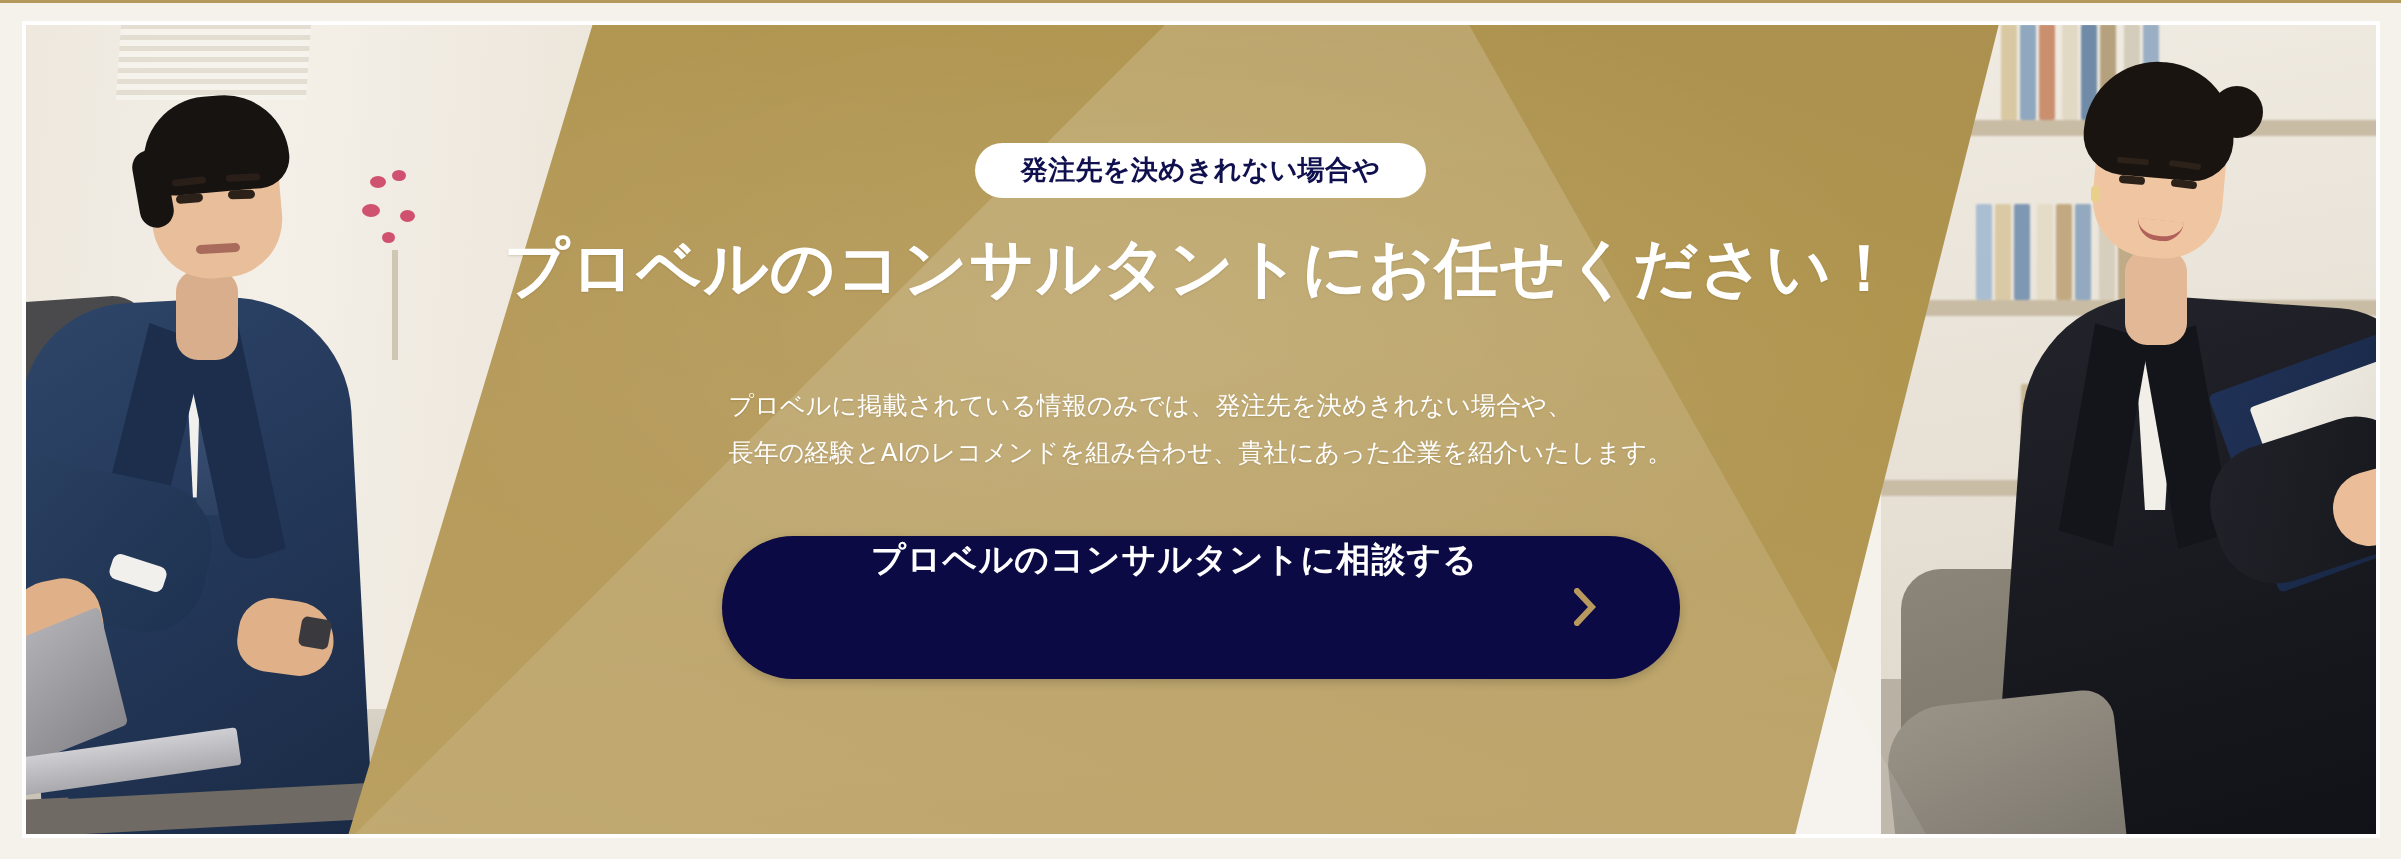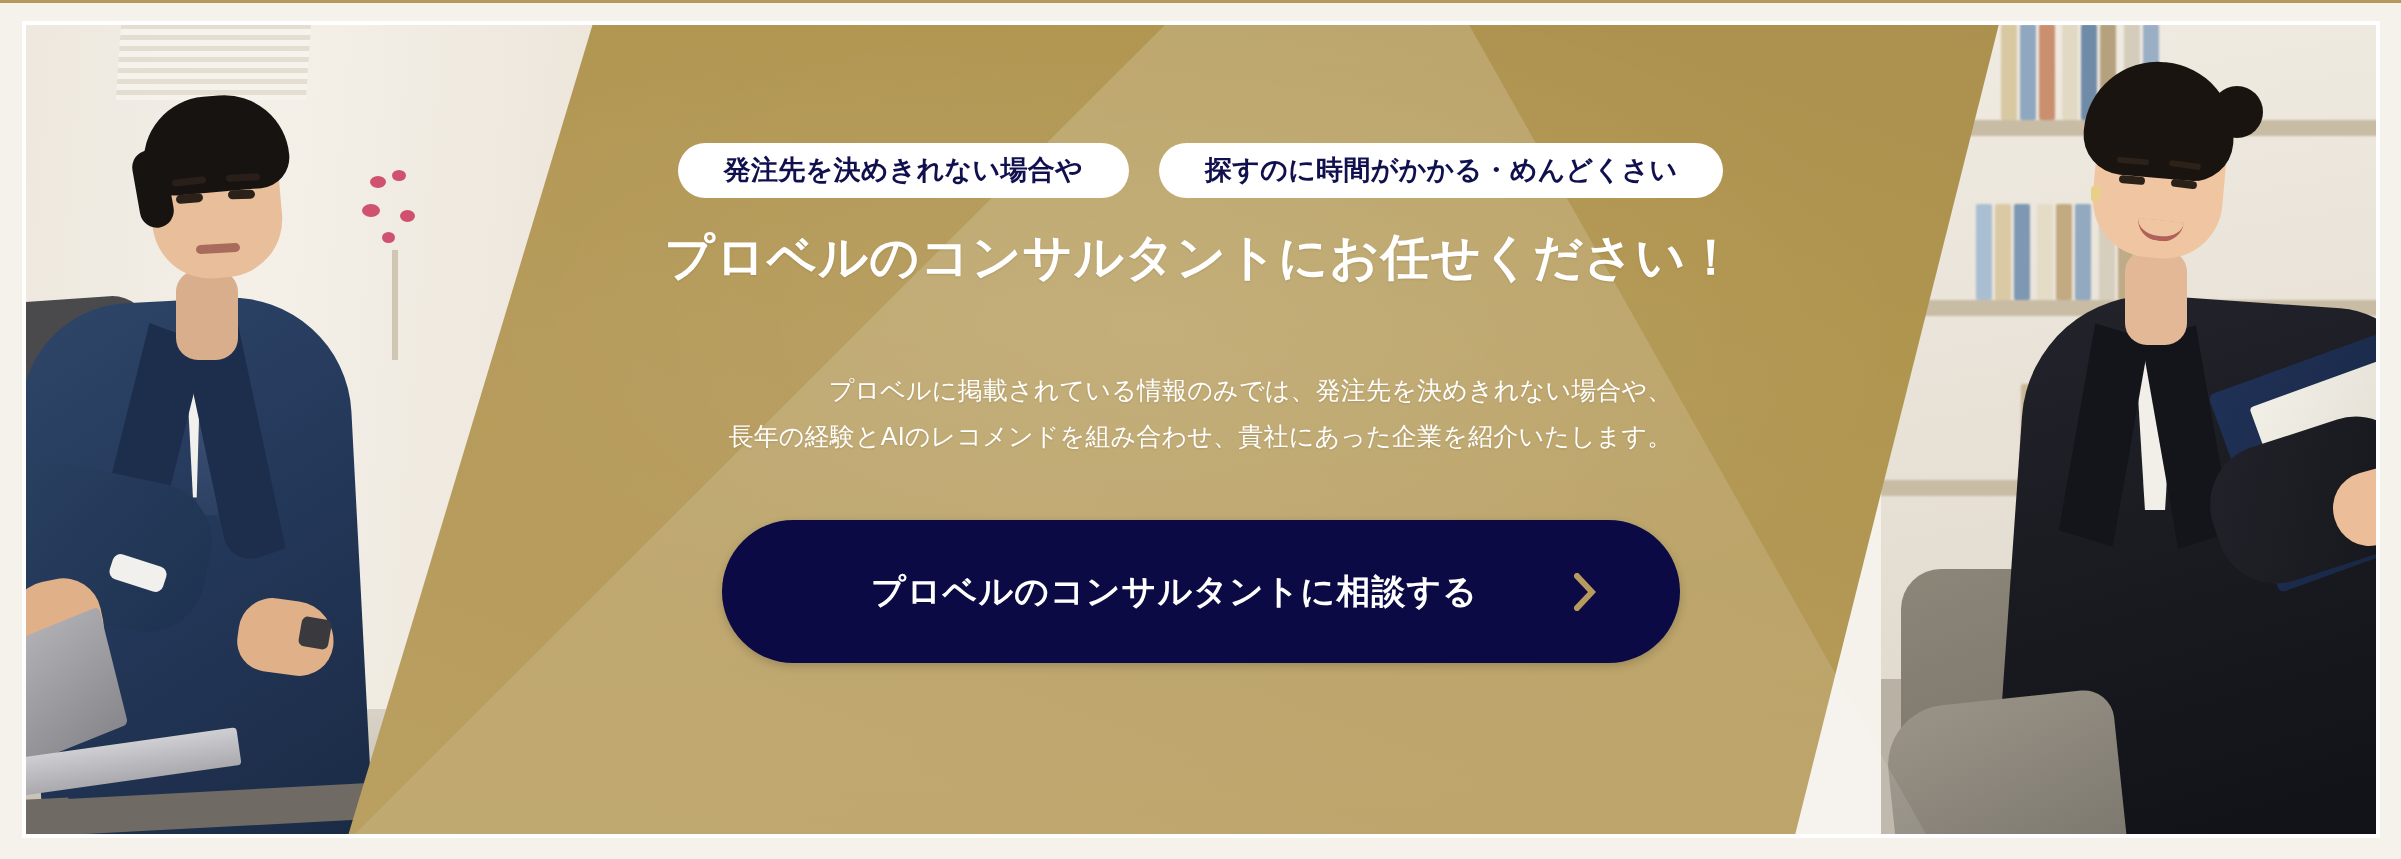--- a/index.html
+++ b/index.html
@@ -168,44 +168,44 @@
     border-radius:999px;
     height:55px;line-height:55px;
     padding:0 46px;
     font-size:27px;font-weight:700;letter-spacing:.3px;
     white-space:nowrap;
   }
 
   .headline{
     margin-top:27px;
     color:#FFFFFF;
-    font-size:49px;font-weight:700;letter-spacing:1px;
+    font-size:64px;font-weight:700;letter-spacing:1px;
     white-space:nowrap;
     text-shadow:0 1px 2px rgba(90,70,25,.18);
   }
 
-  .body-copy{margin-top:42px;text-align:right;}
+  .body-copy{margin-top:24px;text-align:left;}
   .body-copy p{
     margin:0 0 13px 0;
     color:#FFFFFF;
     font-size:25px;font-weight:500;line-height:1.35;letter-spacing:.2px;
     white-space:nowrap;
     text-shadow:0 1px 2px rgba(90,70,25,.16);
   }
 
   .cta{
     margin-top:53px;
     position:relative;
     width:958px;height:143px;
     background:#0B0A44;
     border:none;border-radius:999px;
     color:#FFFFFF;
     font-family:"Liberation Sans","DejaVu Sans",sans-serif;
     font-size:34px;font-weight:700;letter-spacing:1px;
-    display:flex;align-items:center;justify-content:center;
+    display:flex;align-items:flex-start;justify-content:center;
     cursor:pointer;
     box-shadow:0 3px 10px rgba(0,0,0,.18);
   }
   .cta-label{display:block;transform:translateX(-26px);}
   .cta-chev{
     position:absolute;right:84px;top:50%;transform:translateY(-50%);
     width:22px;height:38px;
   }
   .cta-chev svg{display:block;}
 </style>
@@ -297,21 +297,20 @@
   </div>
 
   <div class="gold-panel"></div>
   <div class="gold-highlight"></div>
   <div class="gold-sheen"></div>
 
   <div class="content">
 
     <div class="pill-row">
       <div class="pill">発注先を決めきれない場合や</div>
-      <div class="pill">探すのに時間がかかる・めんどくさい</div>
     </div>
 
     <h2 class="headline">プロベルのコンサルタントにお任せください！</h2>
 
     <div class="body-copy">
       <p>プロベルに掲載されている情報のみでは、発注先を決めきれない場合や、</p>
       <p>長年の経験とAIのレコメンドを組み合わせ、貴社にあった企業を紹介いたします。</p>
     </div>
 
     <button class="cta">

